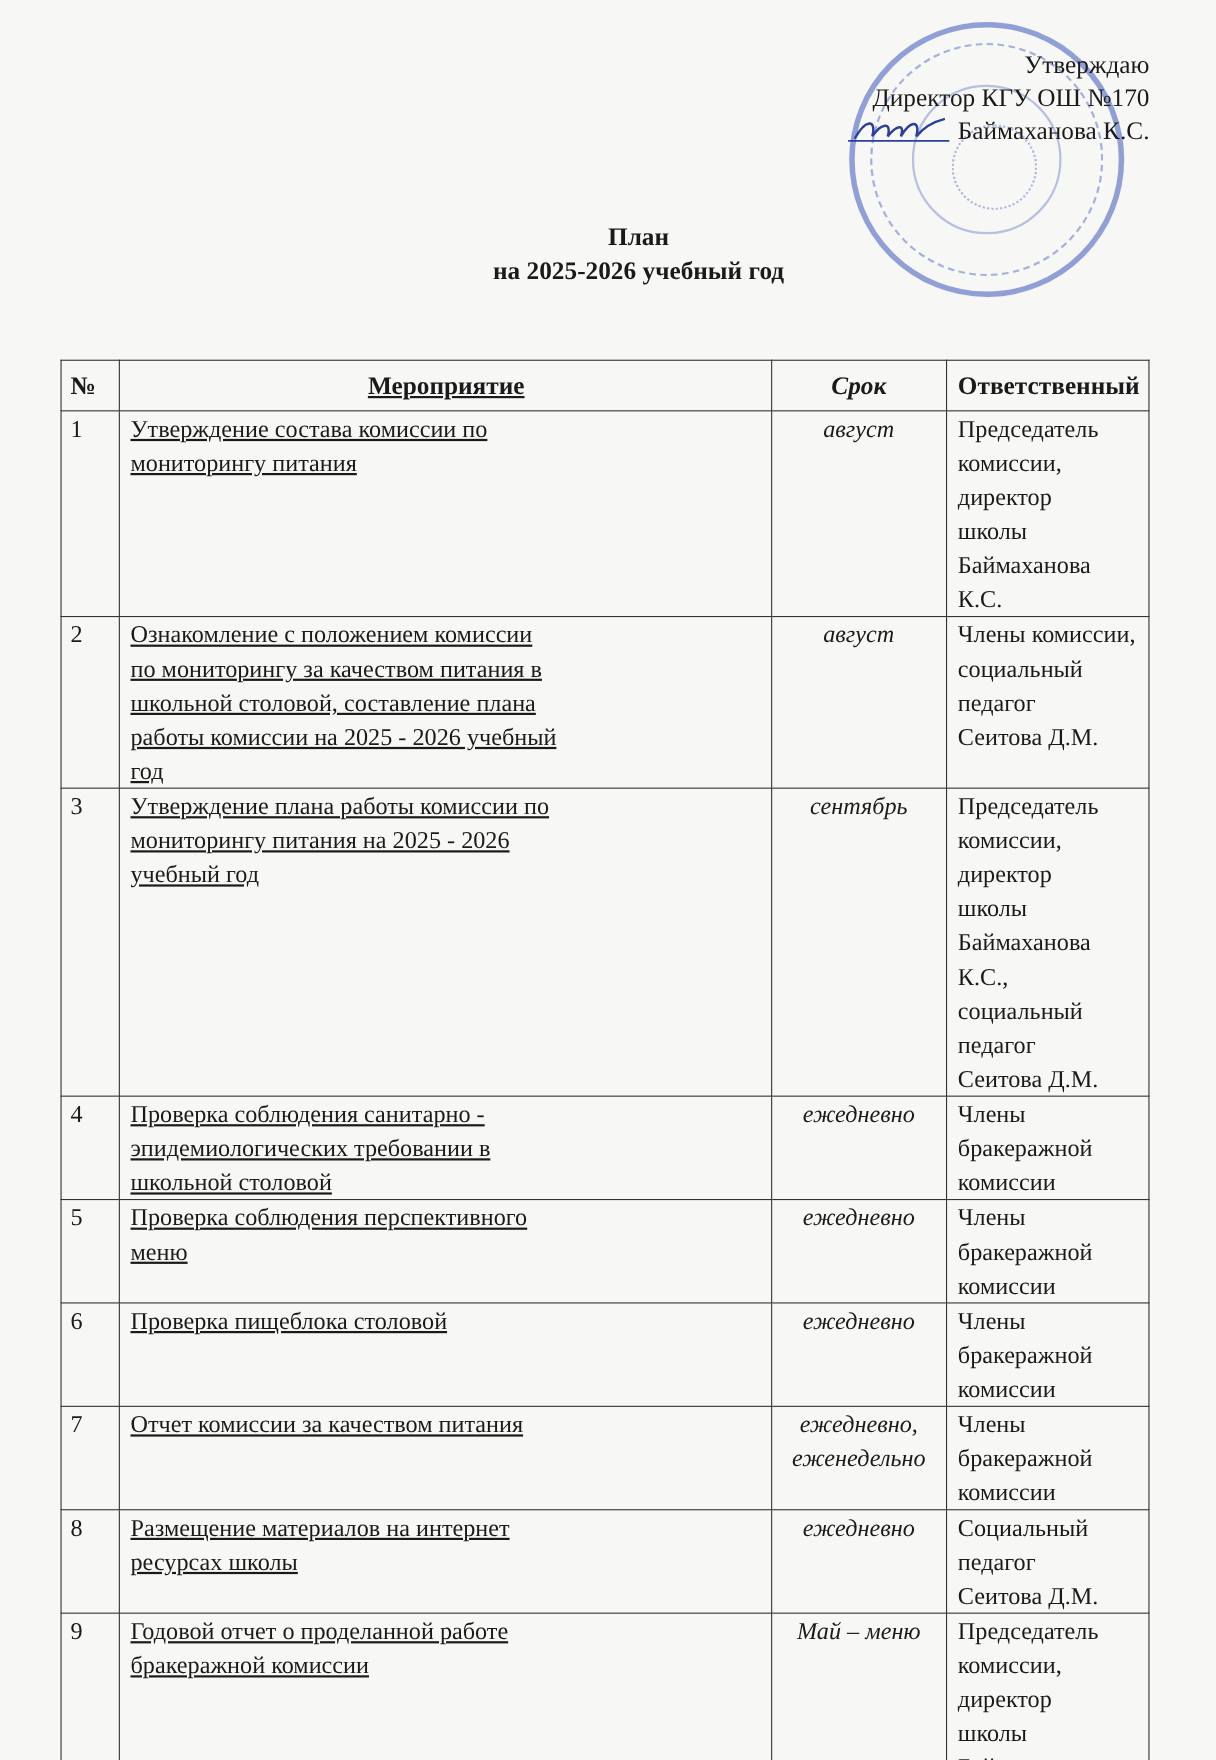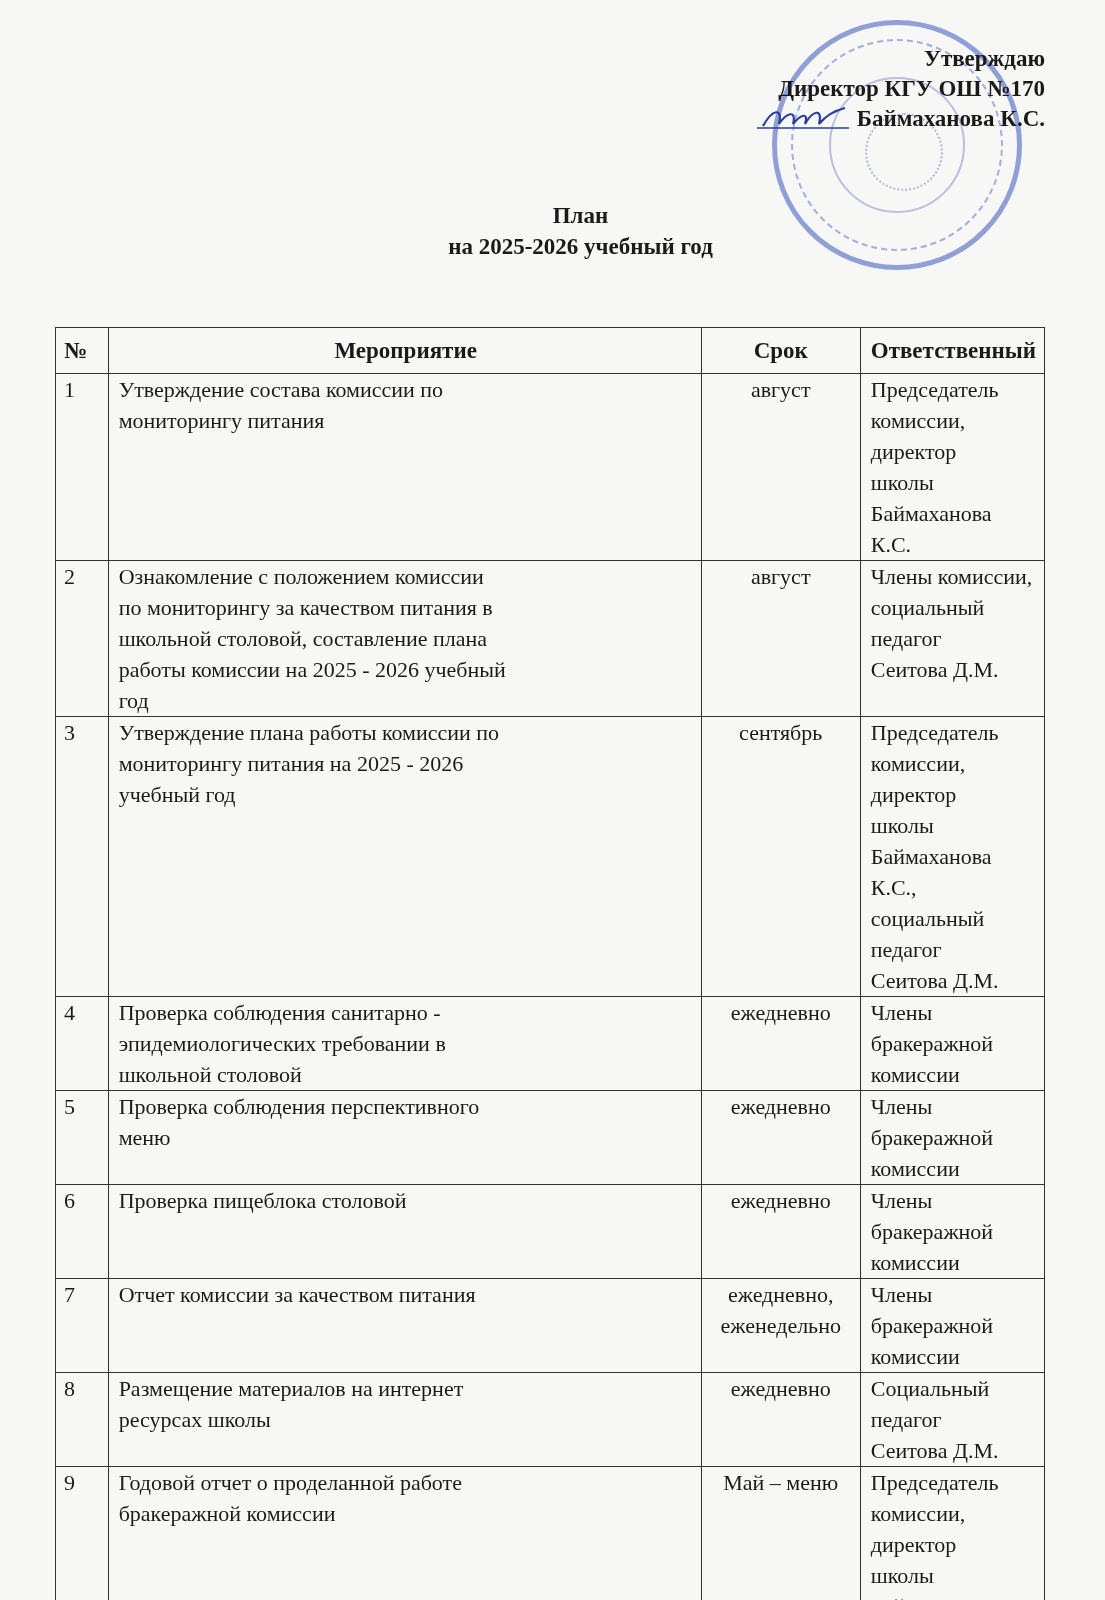--- a/index.html
+++ b/index.html
@@ -24,40 +24,40 @@
     border: 2px solid rgba(60, 90, 190, 0.35);
   }
   .stamp-emblem {
     position: absolute; left: 88px; top: 88px; width: 74px; height: 74px; border-radius: 50%;
     border: 2px dotted rgba(60, 90, 190, 0.4);
   }
   .approval {
     position: absolute; right: 60px; top: 44px; text-align: right;
     font-size: 23px; line-height: 30px;
   }
-  .approval div { white-space: nowrap; font-weight: bold; }
+  .approval div { white-space: nowrap; }
   .signature {
     display: inline-block; width: 100px; height: 28px; vertical-align: -6px; margin-right: 4px;
   }
   .title-block {
     position: absolute; left: 0; width: 1105px; top: 200px; text-align: center;
     font-weight: bold; font-size: 23px; line-height: 31px; margin-left: 28px;
   }
   table.plan {
     position: absolute; left: 55px; top: 327px; width: 990px;
     border-collapse: collapse; font-size: 22px; line-height: 31px;
   }
   table.plan td, table.plan th {
     border: 1.5px solid #333; vertical-align: top; padding: 0 8px 0 10px;
   }
   table.plan th { font-weight: bold; height: 46px; text-align: center; vertical-align: middle; font-size: 23px; }
   table.plan th.num { text-align: left; padding-left: 8px; }
   .c1 { width: 53px; box-sizing: border-box; }
-  .c2 { width: 604px; box-sizing: border-box; }
-  .c3 { width: 160px; box-sizing: border-box; text-align: center; padding: 0 2px !important; }
+  .c2 { width: 604px; box-sizing: border-box; text-decoration: underline; }
+  .c3 { width: 160px; box-sizing: border-box; text-align: center; padding: 0 2px !important; font-style: italic; }
   .c4 { box-sizing: border-box; }
   td.c1 { padding-left: 8px !important; }
   .cell-line { display: block; }
 </style>
 </head>
 <body>
 
 <div class="stamp">
   <div class="stamp-emblem"></div>
 </div>

